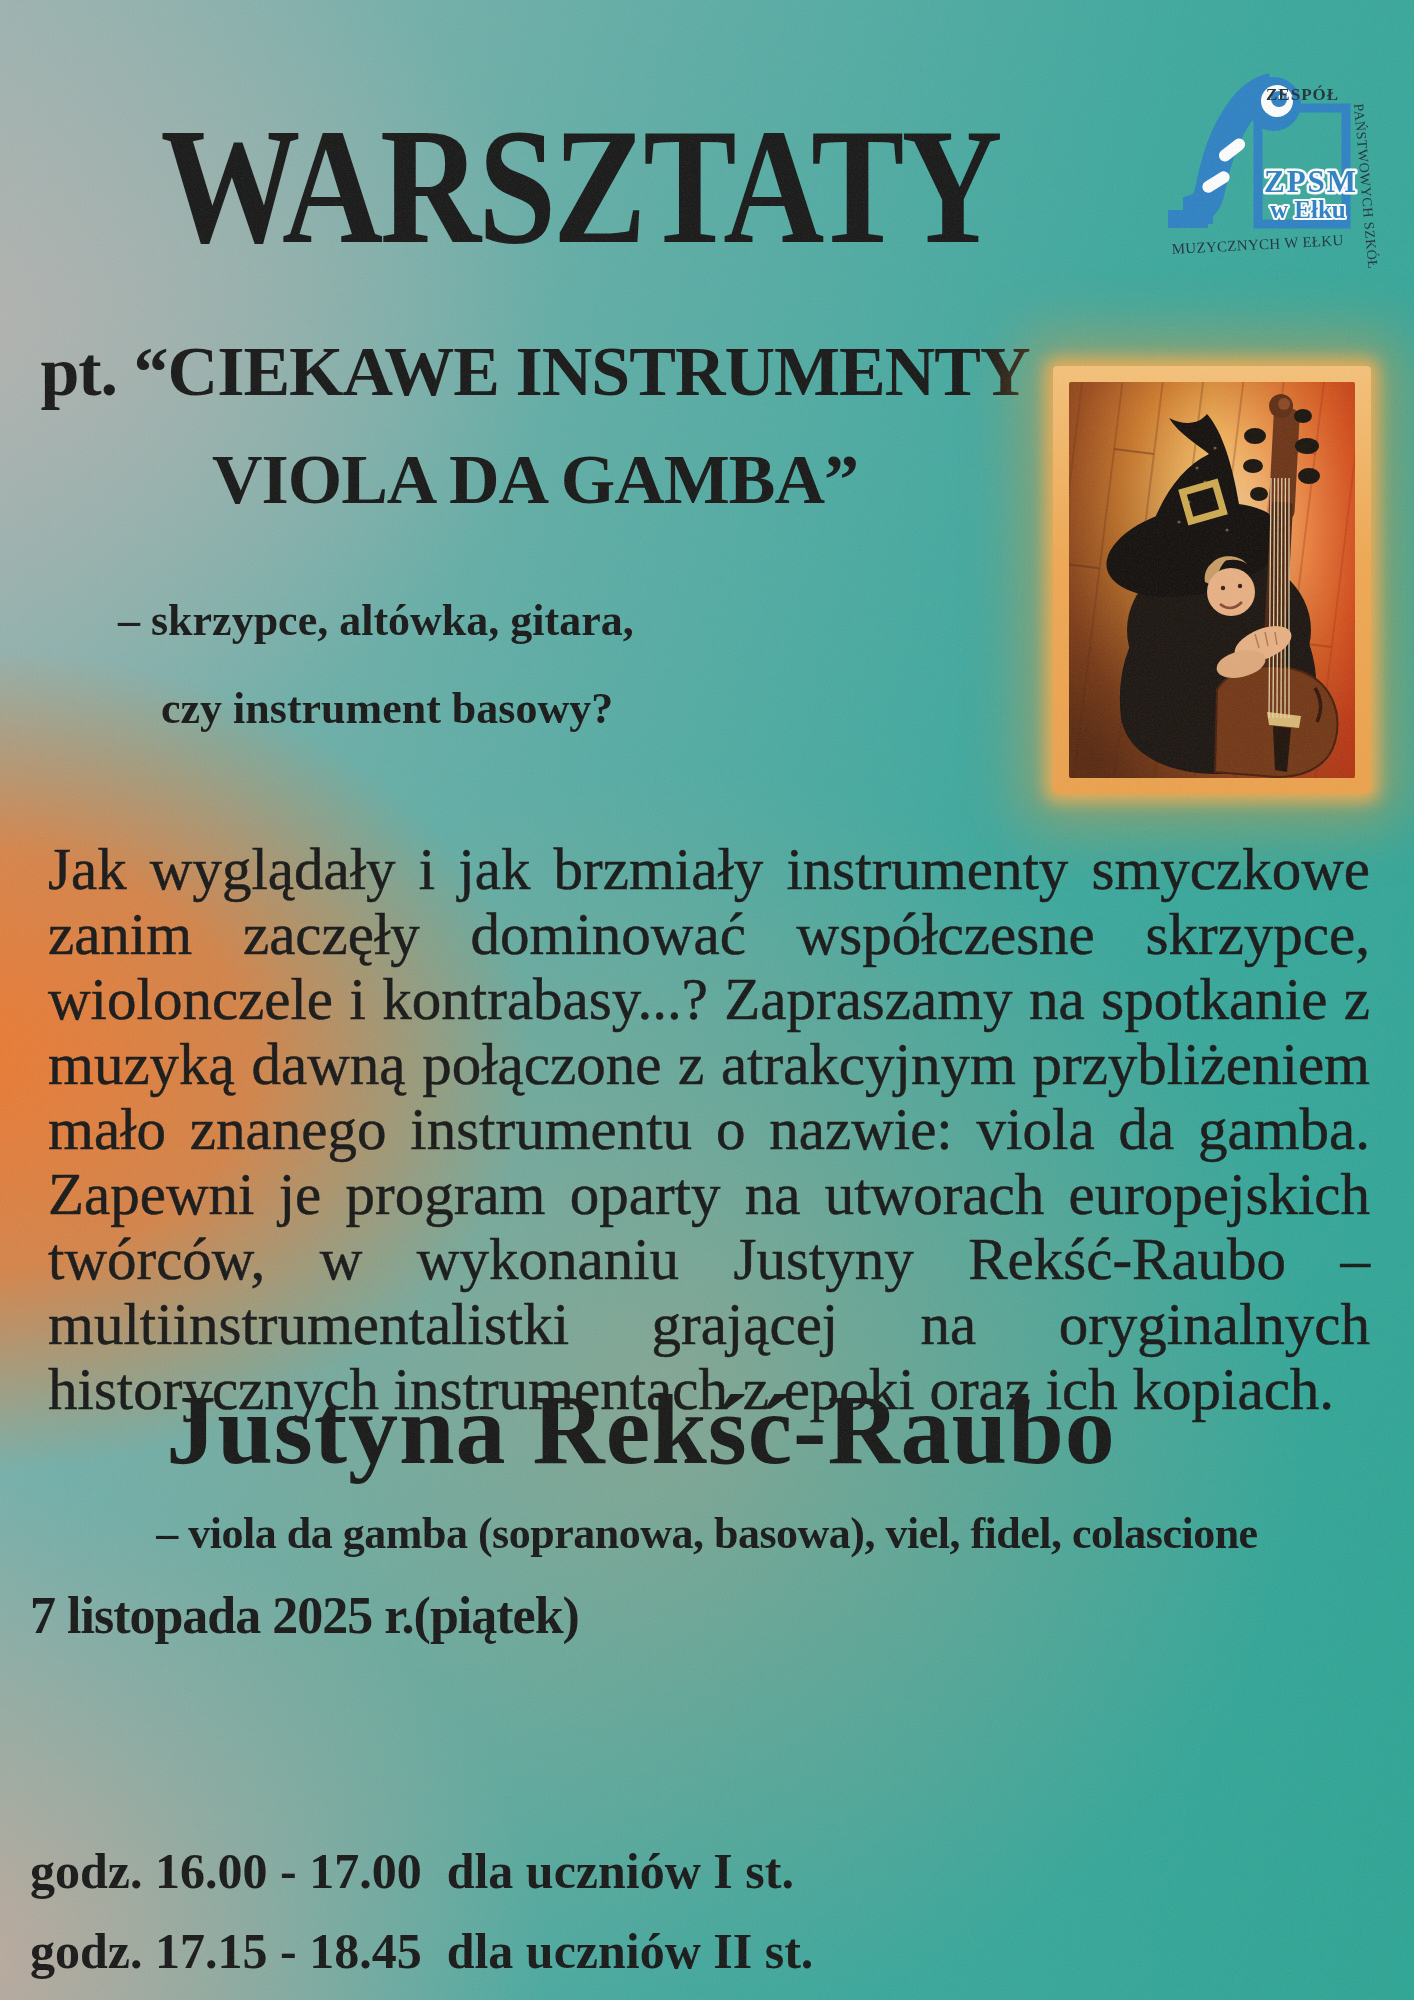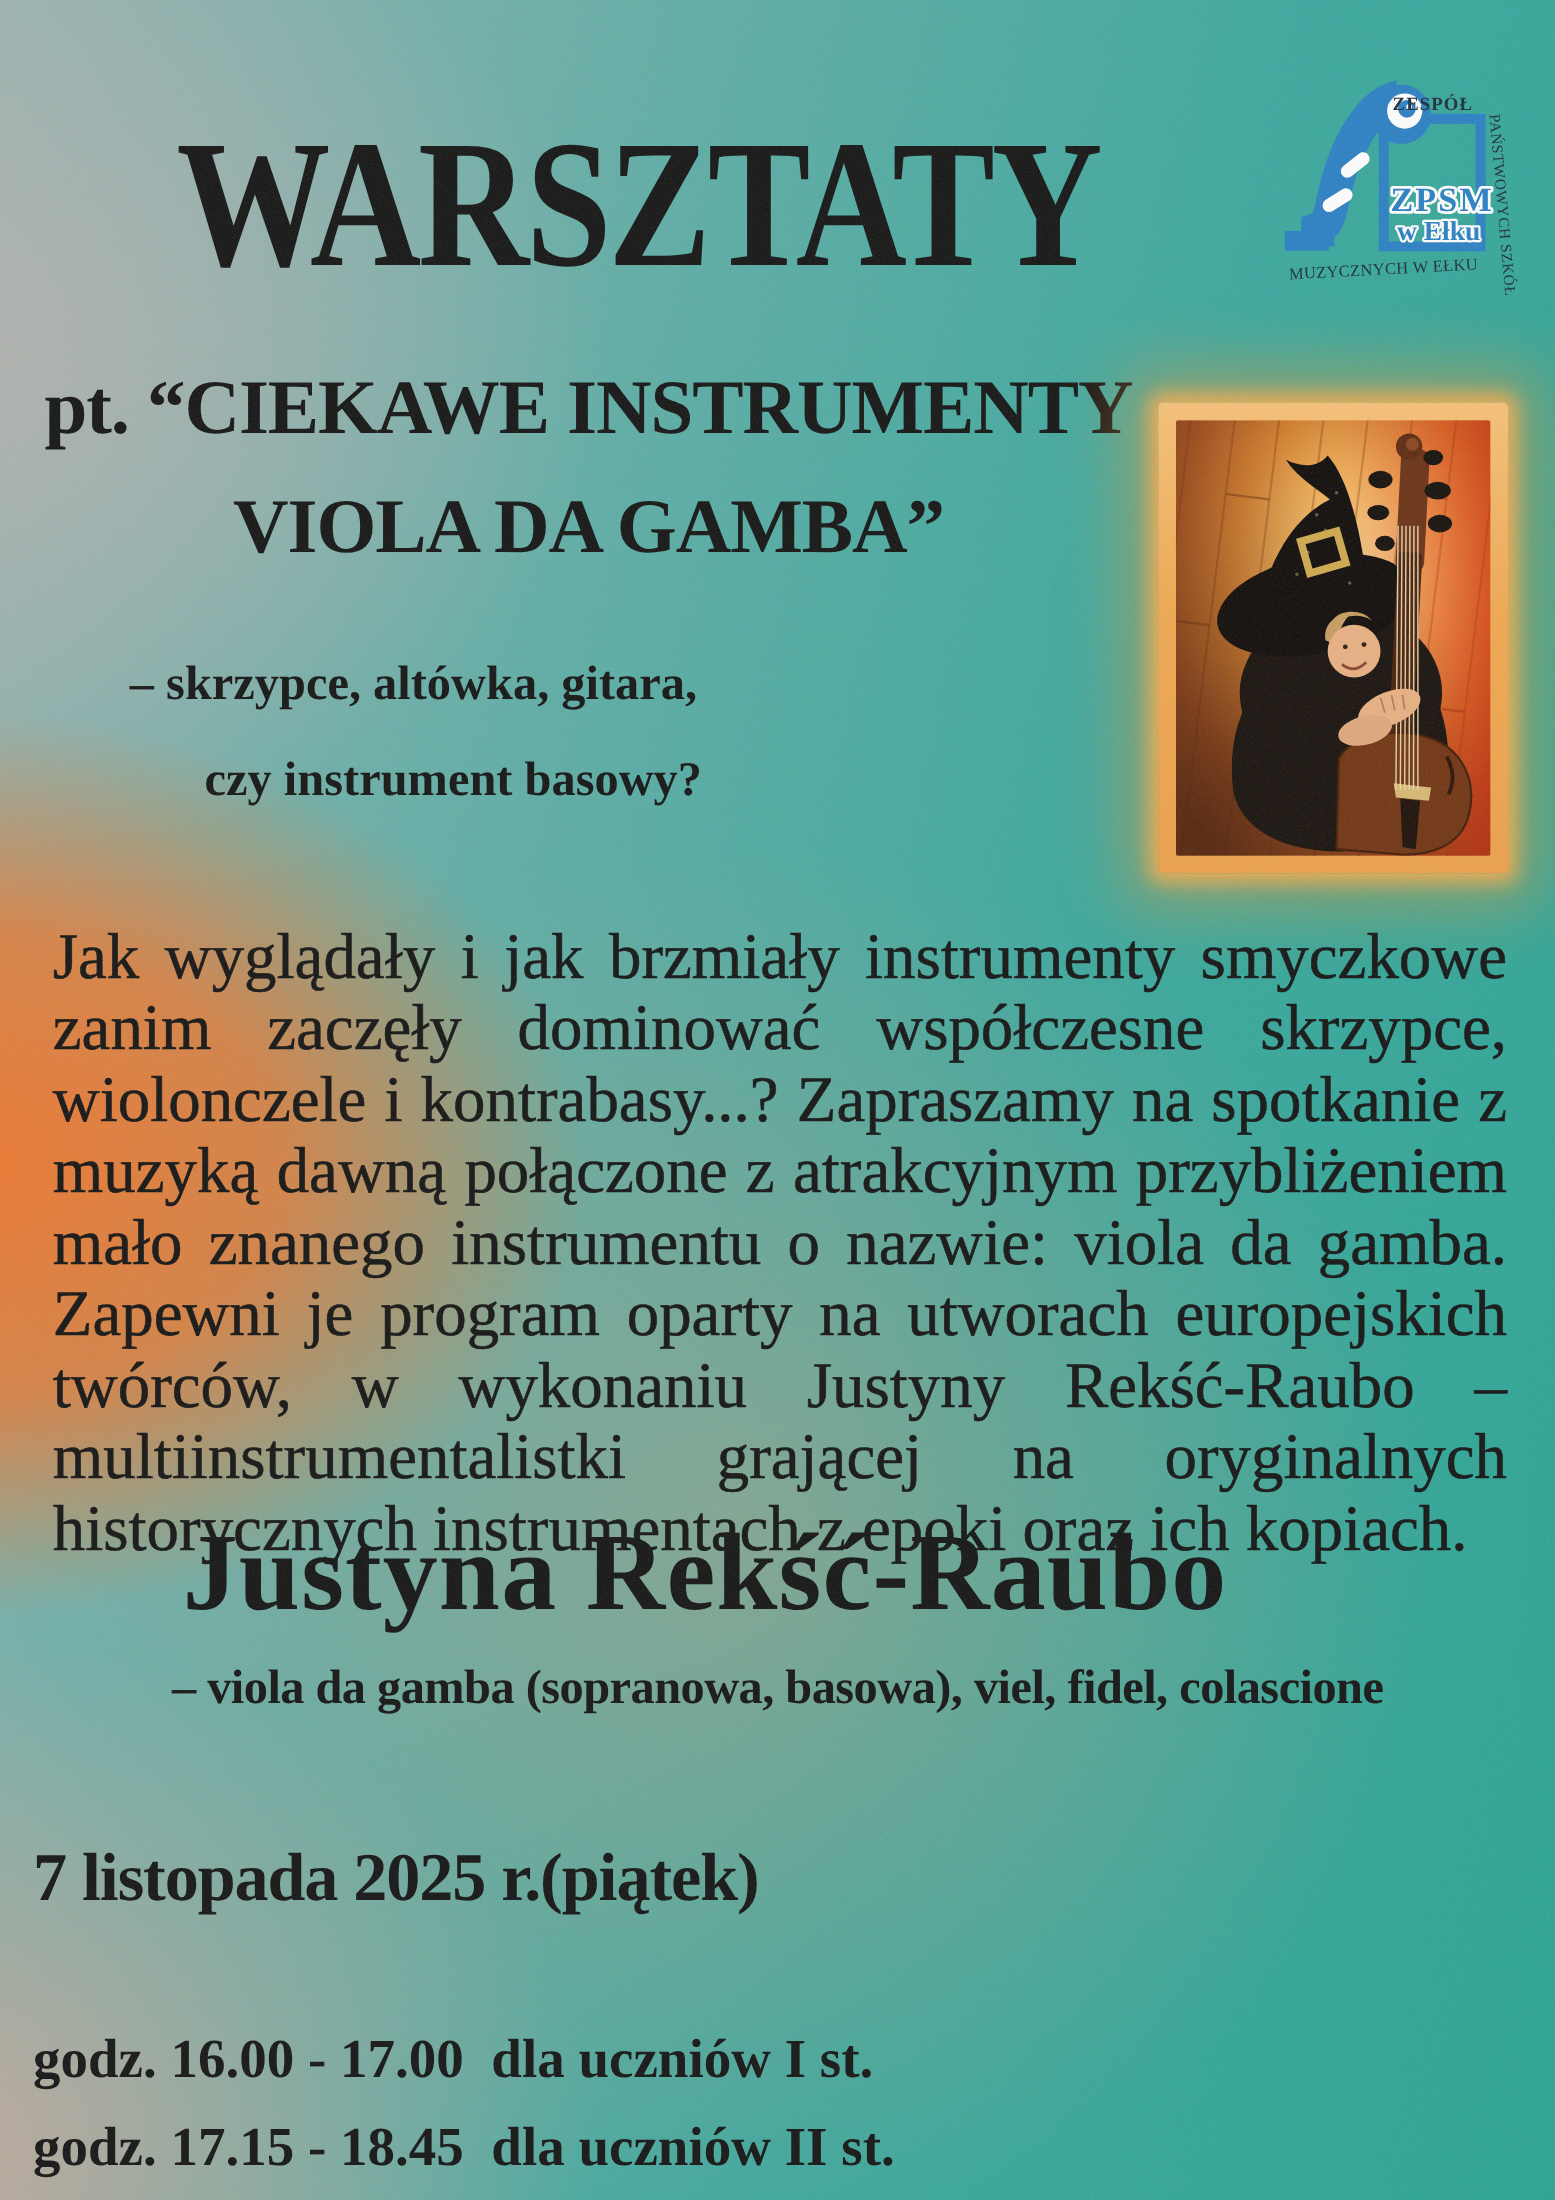--- a/index.html
+++ b/index.html
@@ -16,32 +16,32 @@
   .abs{position:absolute;}
   .nowrap{white-space:nowrap;}
 
   .title{
     left:90px;top:104px;width:980px;text-align:center;
     font-size:140px;font-weight:bold;letter-spacing:-3px;line-height:1;
     transform:scaleY(1.18);transform-origin:center top;
   }
   .subtitle{left:35px;top:318px;width:1000px;text-align:center;font-weight:bold;font-size:70px;letter-spacing:-1px;line-height:108px;}
   .question{left:118px;top:577px;font-weight:bold;font-size:44px;line-height:88px;}
-  .question .q2{margin-left:68px;}
+  .question .q2{margin-left:43px;}
 
   .body-par{
     left:48px;top:837px;width:1322px;
     font-size:59px;line-height:65px;text-align:justify;
     -webkit-text-stroke:0.5px #141414;
   }
 
   .artist-name{left:0;top:1375px;width:1282px;text-align:center;font-size:100px;font-weight:bold;letter-spacing:1px;line-height:110px;}
   .roles{left:0;top:1494px;width:1414px;text-align:center;font-weight:bold;font-size:44px;letter-spacing:-0.5px;line-height:80px;}
 
-  .date-line{left:30px;top:1676px;font-size:62px;font-weight:bold;letter-spacing:-1px;line-height:1;}
+  .date-line{left:30px;top:1590px;font-size:52px;font-weight:bold;letter-spacing:-1px;line-height:1;}
   .sched{left:30px;font-size:50px;font-weight:bold;line-height:1;white-space:pre;margin-top:40px;}
   .sched1{top:1806px;}
   .sched2{top:1886px;}
 
   .logo{left:1146px;top:58px;width:228px;height:204px;}
   .logo svg{display:block;width:228px;height:204px;overflow:visible;}
 
   .photo-frame{
     left:1053px;top:366px;width:286px;height:396px;padding:16px;border-radius:4px;
     background:linear-gradient(180deg,#f7c178 0%,#f1a851 45%,#eda14b 100%);

